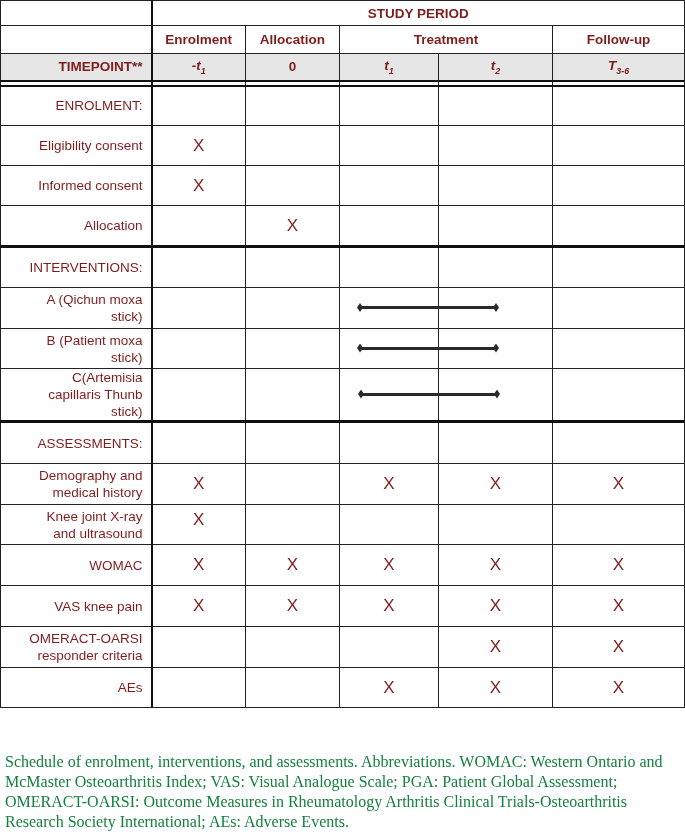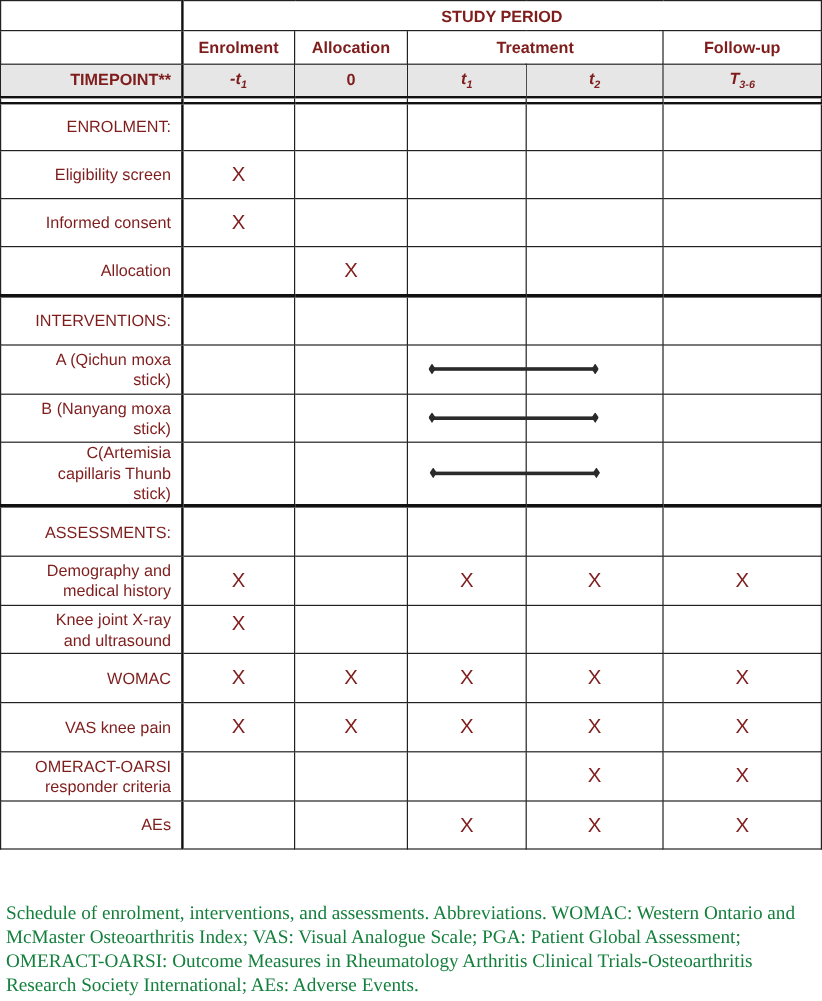--- a/index.html
+++ b/index.html
@@ -95,21 +95,21 @@
 
   <tr style="height:40px">
     <td class="lbl">ENROLMENT:</td>
     <td class="vline"></td>
         <td></td>
         <td></td>
         <td></td>
         <td></td>
   </tr>
   <tr style="height:40px">
-    <td class="lbl">Eligibility screen</td>
+    <td class="lbl">Eligibility consent</td>
     <td class="vline x">X</td>
     <td class="x"></td>
     <td class="x"></td>
     <td class="x"></td>
     <td class="x"></td>
   </tr>
   <tr style="height:40px">
     <td class="lbl">Informed consent</td>
     <td class="vline x">X</td>
     <td class="x"></td>
@@ -138,21 +138,21 @@
     <td class="lbl"><span>A (Qichun moxa</span><br><span>stick)</span></td>
     <td class="vline"></td>
         <td></td>
     <td style="overflow:visible">
           <div class="bar" style="left:20px;width:136px"></div>
         </td>
     <td></td>
         <td></td>
   </tr>
   <tr style="height:40px">
-    <td class="lbl"><span>B (Nanyang moxa</span><br><span>stick)</span></td>
+    <td class="lbl"><span>B (Patient moxa</span><br><span>stick)</span></td>
     <td class="vline"></td>
         <td></td>
     <td style="overflow:visible">
           <div class="bar" style="left:20px;width:136px"></div>
         </td>
     <td></td>
         <td></td>
   </tr>
   <tr style="height:50px">
     <td class="lbl"><span>C(Artemisia</span><br><span>capillaris Thunb</span><br><span>stick)</span></td>

